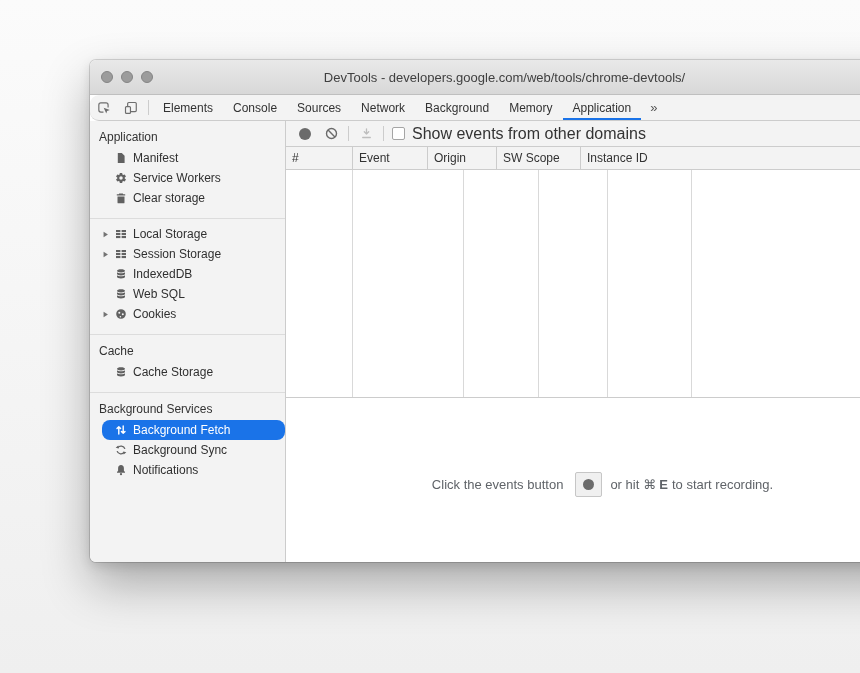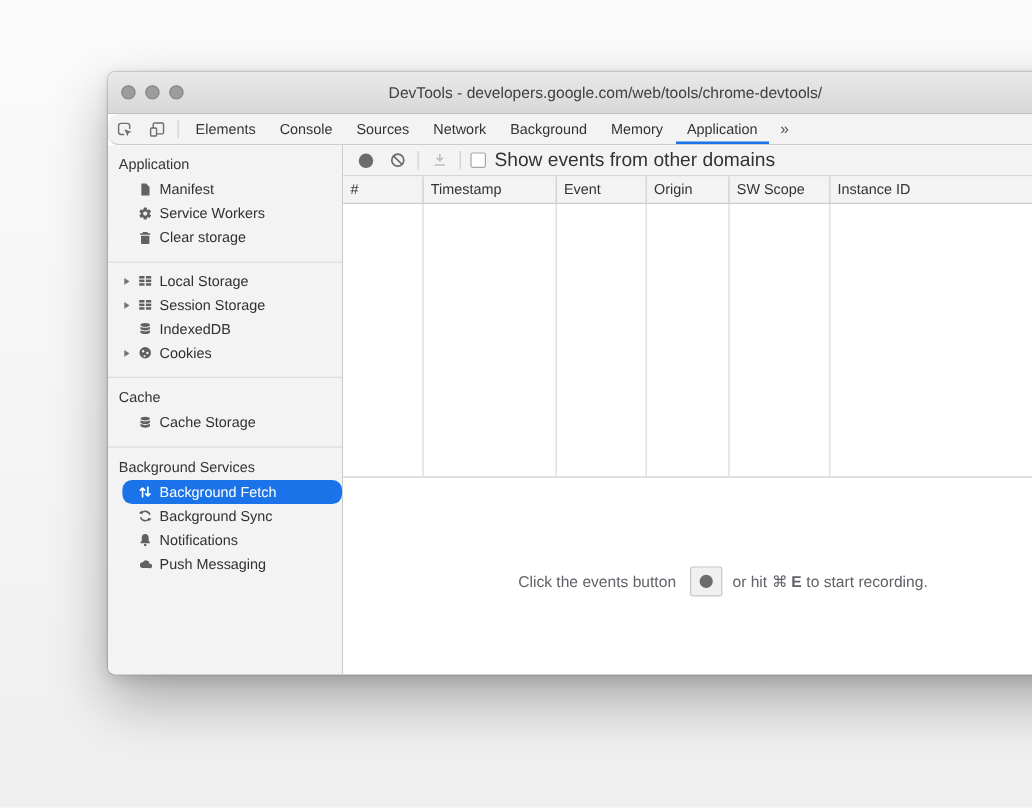--- a/index.html
+++ b/index.html
@@ -210,20 +210,33 @@
                 <g fill="currentColor">
                   <path d="M6 1.2c2.3 0 4 .7 4 1.6S8.3 4.4 6 4.4 2 3.7 2 2.8 3.7 1.2 6 1.2z"></path>
                   <path d="M2 4.2c.8.6 2.3 1 4 1s3.2-.4 4-1v1.6c0 .9-1.7 1.6-4 1.6S2 6.7 2 5.8z"></path>
                   <path d="M2 7.2c.8.6 2.3 1 4 1s3.2-.4 4-1v1.6c0 .9-1.7 1.6-4 1.6S2 9.7 2 8.8z"></path>
                 </g>
               </svg>
             </span>
             <span class="slabel">IndexedDB</span>
           </div>
           <div class="srow">
+            <span class="exp"></span>
+            <span class="sicon">
+              <svg viewBox="0 0 12 12">
+                <g fill="currentColor">
+                  <path d="M6 1.2c2.3 0 4 .7 4 1.6S8.3 4.4 6 4.4 2 3.7 2 2.8 3.7 1.2 6 1.2z"></path>
+                  <path d="M2 4.2c.8.6 2.3 1 4 1s3.2-.4 4-1v1.6c0 .9-1.7 1.6-4 1.6S2 6.7 2 5.8z"></path>
+                  <path d="M2 7.2c.8.6 2.3 1 4 1s3.2-.4 4-1v1.6c0 .9-1.7 1.6-4 1.6S2 9.7 2 8.8z"></path>
+                </g>
+              </svg>
+            </span>
+            <span class="slabel">Web SQL</span>
+          </div>
+          <div class="srow">
             <span class="exp">
               <svg viewBox="0 0 8 8">
                 <path fill="currentColor" d="M1.8 0.8L6.8 4 1.8 7.2z"></path>
               </svg>
             </span>
             <span class="sicon">
               <svg viewBox="0 0 12 12">
                 <path fill="currentColor" fill-rule="evenodd" d="M6 1.2a4.8 4.8 0 110 9.6 4.8 4.8 0 010-9.6zm-1.7 2.5a1 1 0 100 2 1 1 0 000-2zm3.5 1.5a1 1 0 100 2 1 1 0 000-2zM5.4 7.9a.8.8 0 100 1.6.8.8 0 000-1.6z"></path>
               </svg>
             </span>
@@ -276,29 +289,20 @@
           </div>
           <div class="srow">
             <span class="exp"></span>
             <span class="sicon">
               <svg viewBox="0 0 12 12">
                 <path fill="currentColor" d="M6 1.1c-1.8 0-2.9 1.3-2.9 3.1v2.5L2 8.1v.7h8v-.7L8.9 6.7V4.2C8.9 2.4 7.8 1.1 6 1.1z"></path>
                 <circle cx="6" cy="10.2" r="1.1" fill="currentColor"></circle>
               </svg>
             </span>
             <span class="slabel">Notifications</span>
-          </div>
-          <div class="srow">
-            <span class="exp"></span>
-            <span class="sicon">
-              <svg viewBox="0 0 12 12">
-                <path fill="currentColor" d="M9.6 5.8a2.9 2.9 0 00-5.5-1.2A2.4 2.4 0 001.6 7a2.3 2.3 0 002.3 2.3h5.2a1.9 1.9 0 10.5-3.5z"></path>
-              </svg>
-            </span>
-            <span class="slabel">Push Messaging</span>
           </div>
         </div>
       </div>
 
     <div class="main">
 
       <div class="toolbar">
         <div class="tbtn">
             <span class="record-dot"></span>
           </div>
@@ -317,21 +321,20 @@
               </g>
             </svg>
         </div>
         <div class="vsep"></div>
         <span class="checkbox"></span>
         <span class="cb-label">Show events from other domains</span>
       </div>
 
       <div class="grid-header" id="grid-header">
           <div class="gh-cell" style="width: 67px;">#</div>
-          <div class="gh-cell" style="width: 111px;">Timestamp</div>
           <div class="gh-cell" style="width: 75px;">Event</div>
           <div class="gh-cell" style="width: 69px;">Origin</div>
           <div class="gh-cell" style="width: 84px;">SW Scope</div>
           <div class="gh-cell" style="flex: 1 1 0%;">Instance ID</div>
         </div>
 
       <div class="grid-body" id="grid-body">
           <div class="gb-col" style="width: 67px;"></div>
           <div class="gb-col" style="width: 111px;"></div>
           <div class="gb-col" style="width: 75px;"></div>

